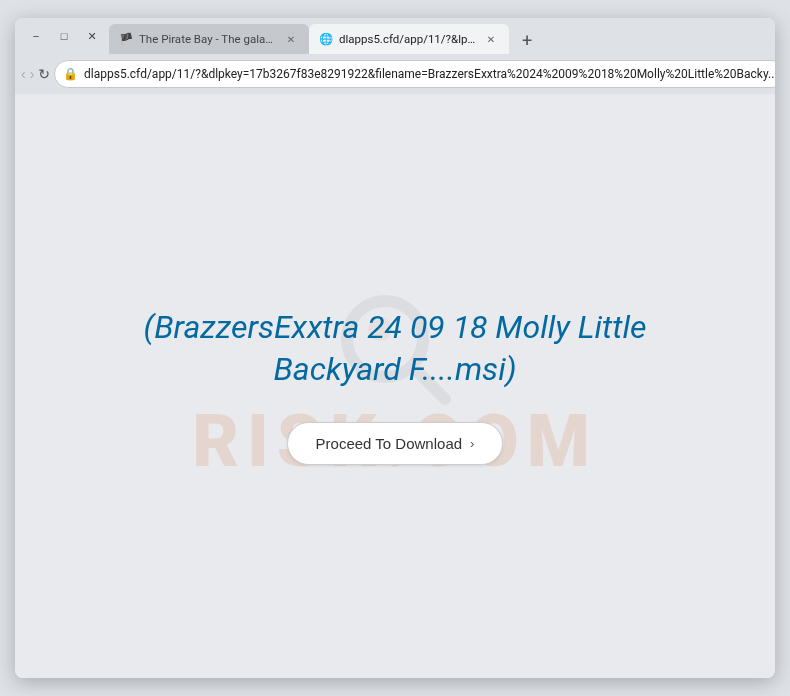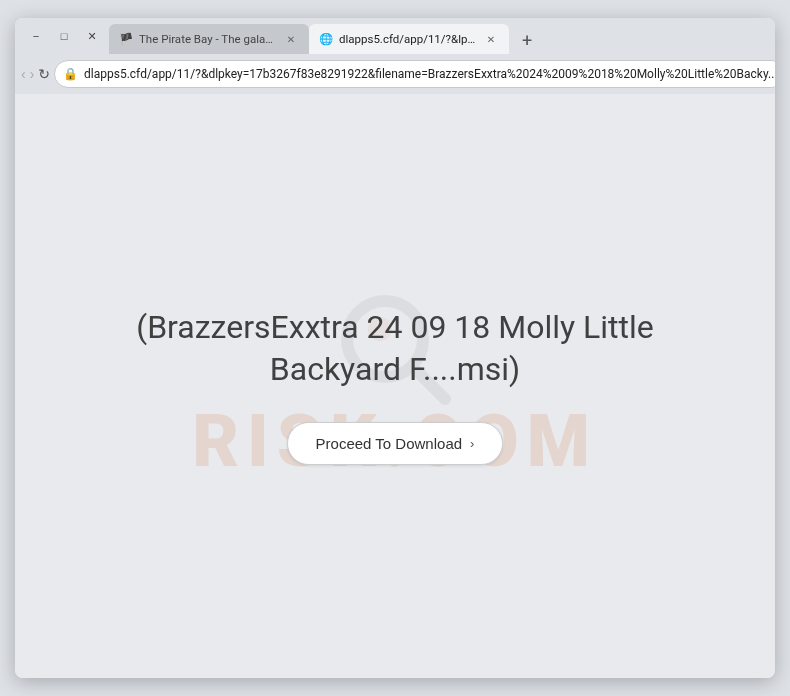--- a/index.html
+++ b/index.html
@@ -242,23 +242,24 @@
       flex-direction: column;
       align-items: center;
       gap: 32px;
       text-align: center;
       padding: 20px 60px;
     }
 
     .file-title {
       font-size: 32px;
       font-weight: 400;
-      color: #404040;
+      color: #0369a1;
       line-height: 1.3;
       max-width: 560px;
+      font-style: italic;
     }
 
     .download-btn {
       background: #ffffff;
       border: 1px solid #ccc;
       border-radius: 24px;
       padding: 12px 28px;
       font-size: 15px;
       color: #333;
       cursor: pointer;

